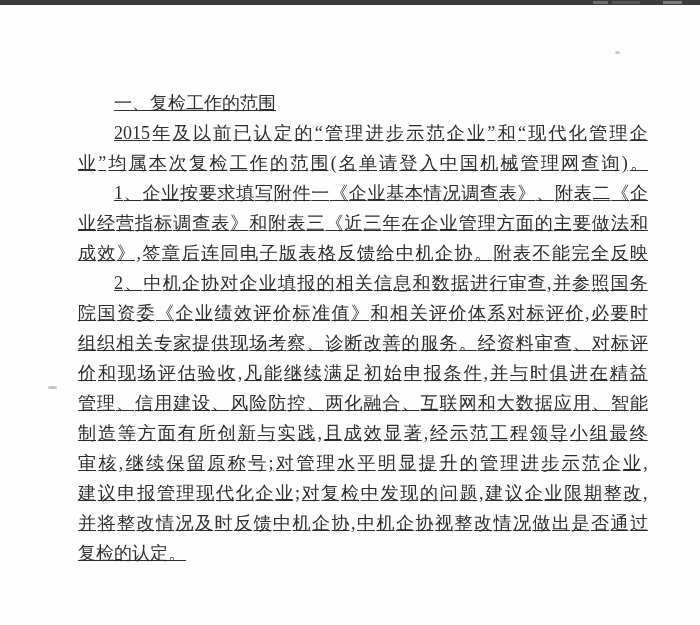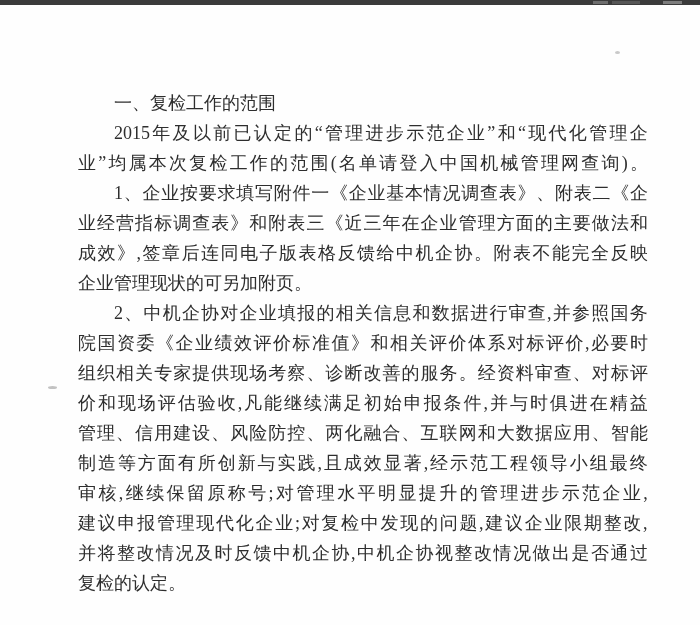--- a/index.html
+++ b/index.html
@@ -49,20 +49,21 @@
     color: #2e2e2e;
     font-size: 18px;
     letter-spacing: 0;
   }
   .line {
     height: 30px;
     line-height: 30px;
     white-space: nowrap;
     box-sizing: border-box;
     width: 570px;
+    text-decoration: underline;
   }
   .line.indent {
     padding-left: 36px;
   }
   .line.fill {
     display: flex;
     justify-content: space-between;
     align-items: center;
   }
   .line.fill span {
@@ -232,21 +233,20 @@
         <span>。</span>
         <span>附</span>
         <span>表</span>
         <span>不</span>
         <span>能</span>
         <span>完</span>
         <span>全</span>
         <span>反</span>
         <span>映</span>
       </div>
-      <div class="line">企业管理现状的可另加附页。</div>
       <div class="line indent fill">
         <span>2</span>
         <span>、</span>
         <span>中</span>
         <span>机</span>
         <span>企</span>
         <span>协</span>
         <span>对</span>
         <span>企</span>
         <span>业</span>

